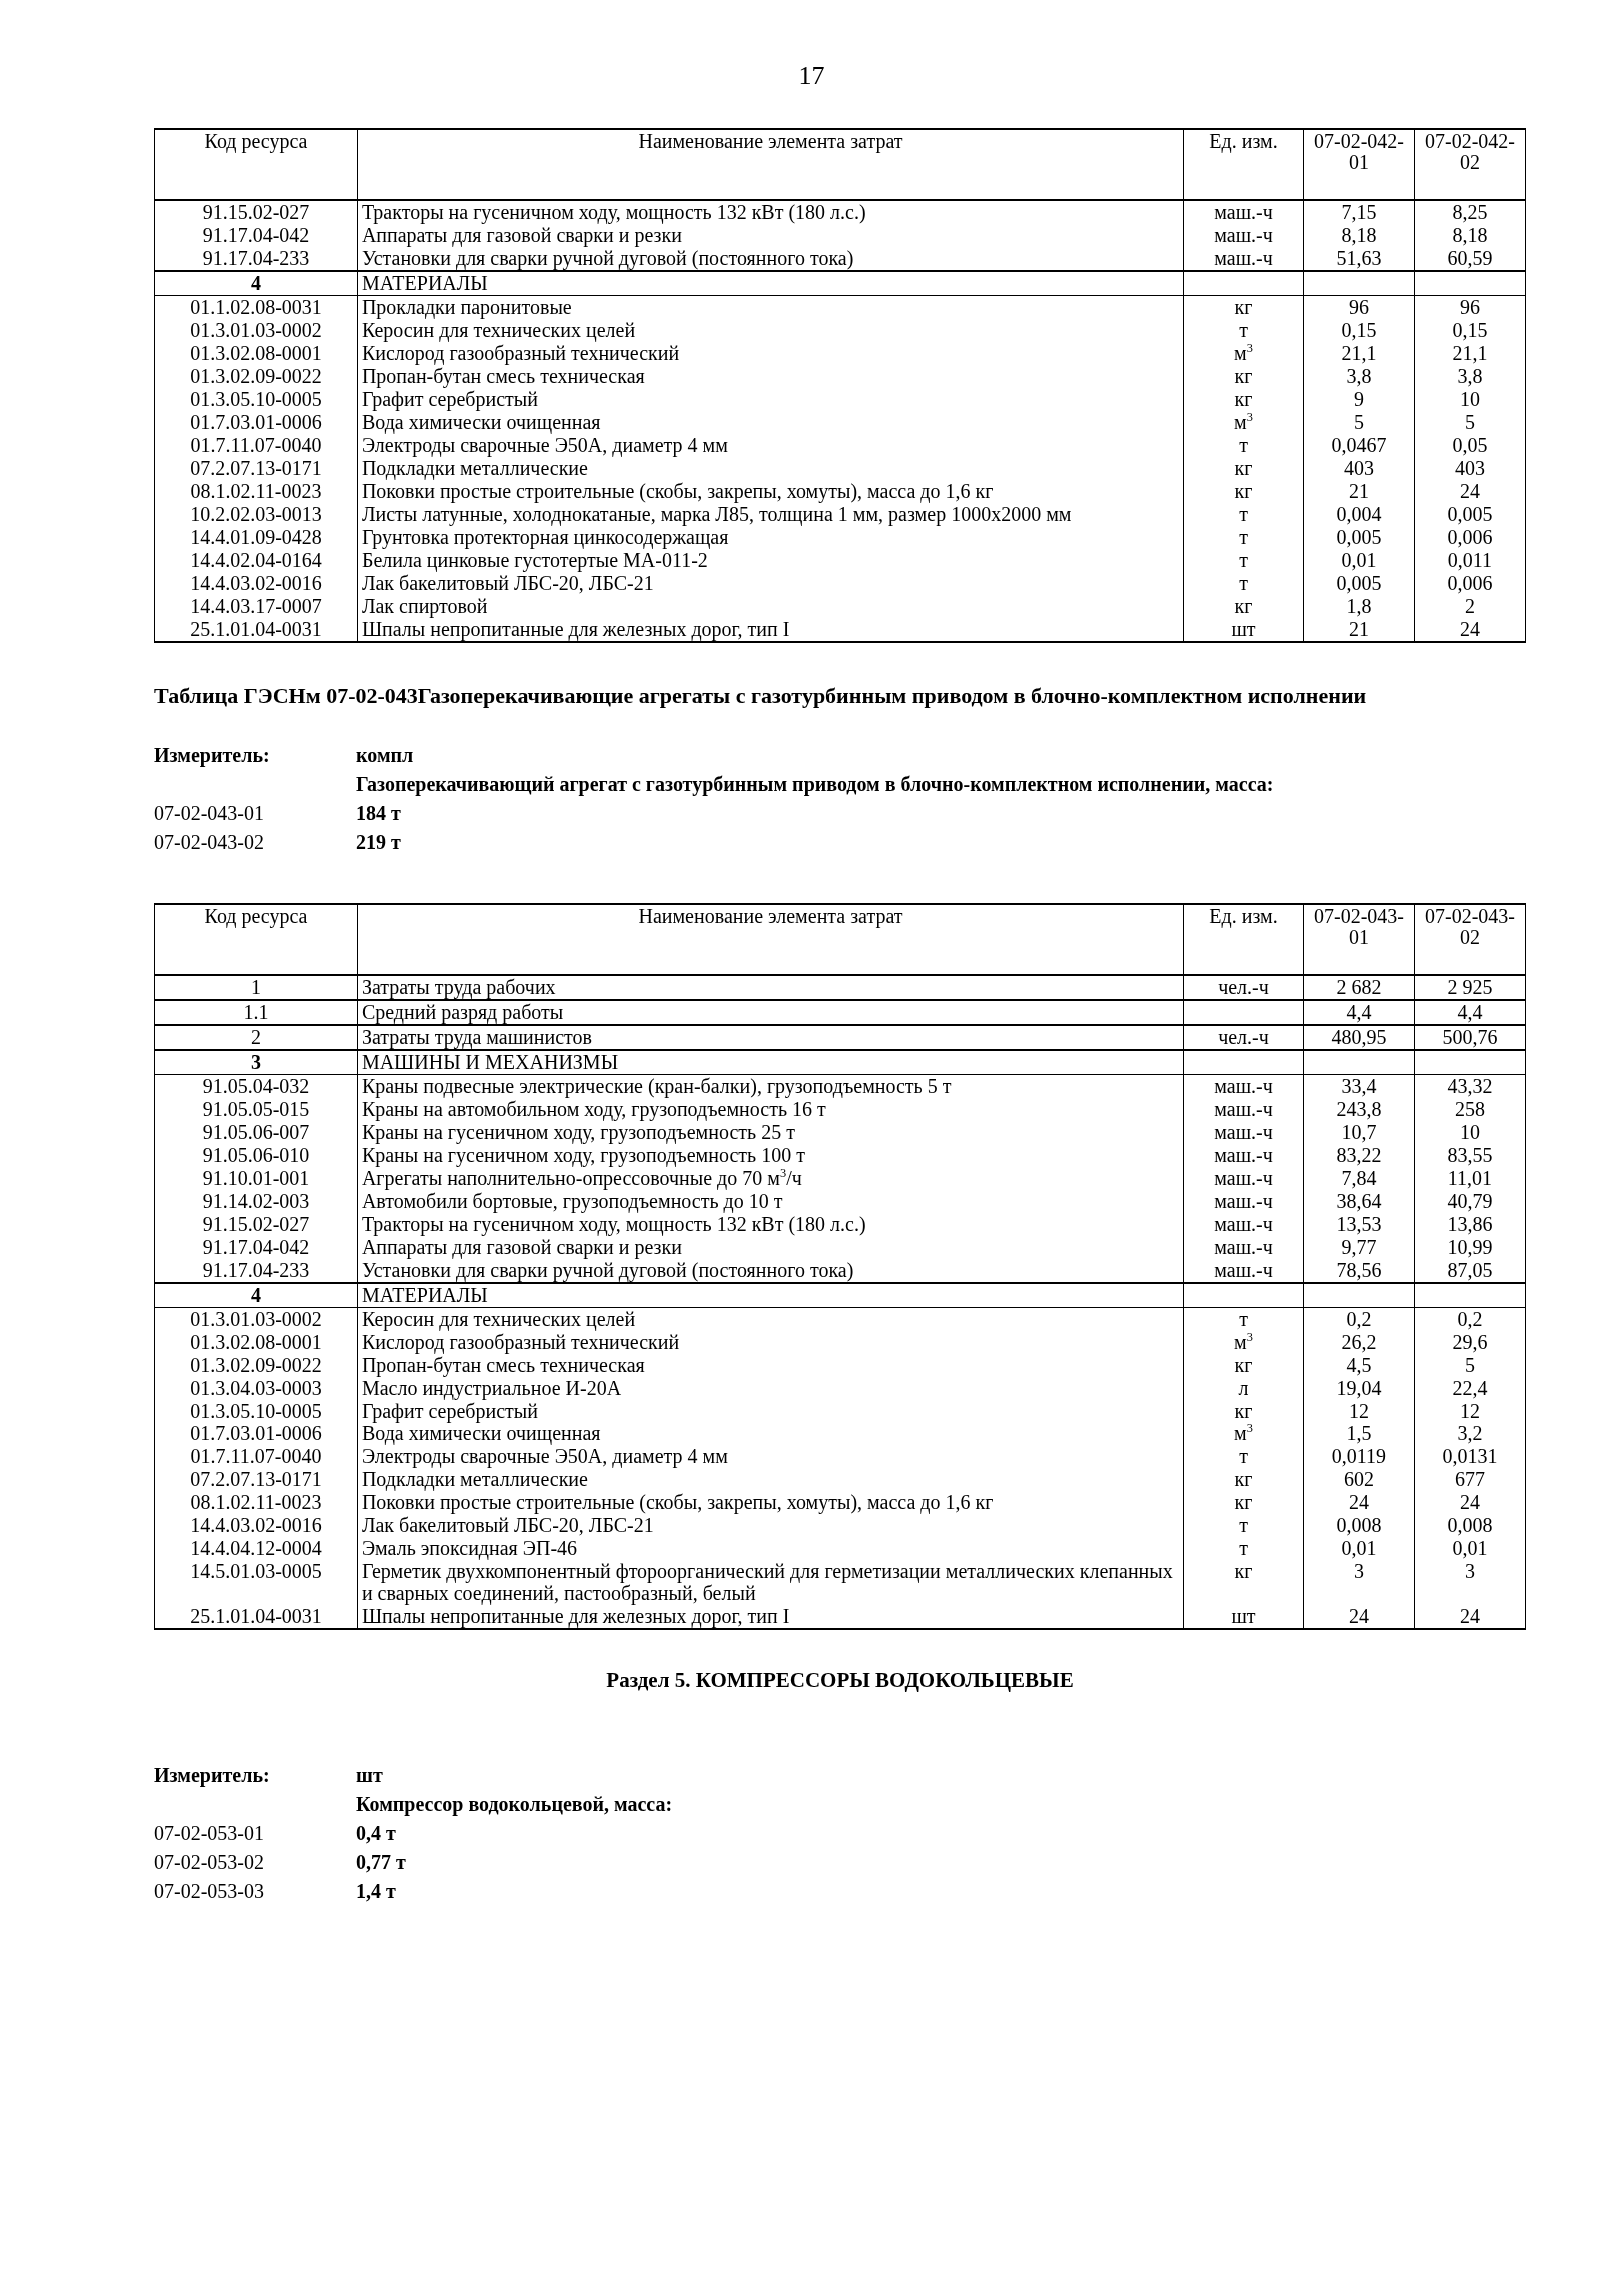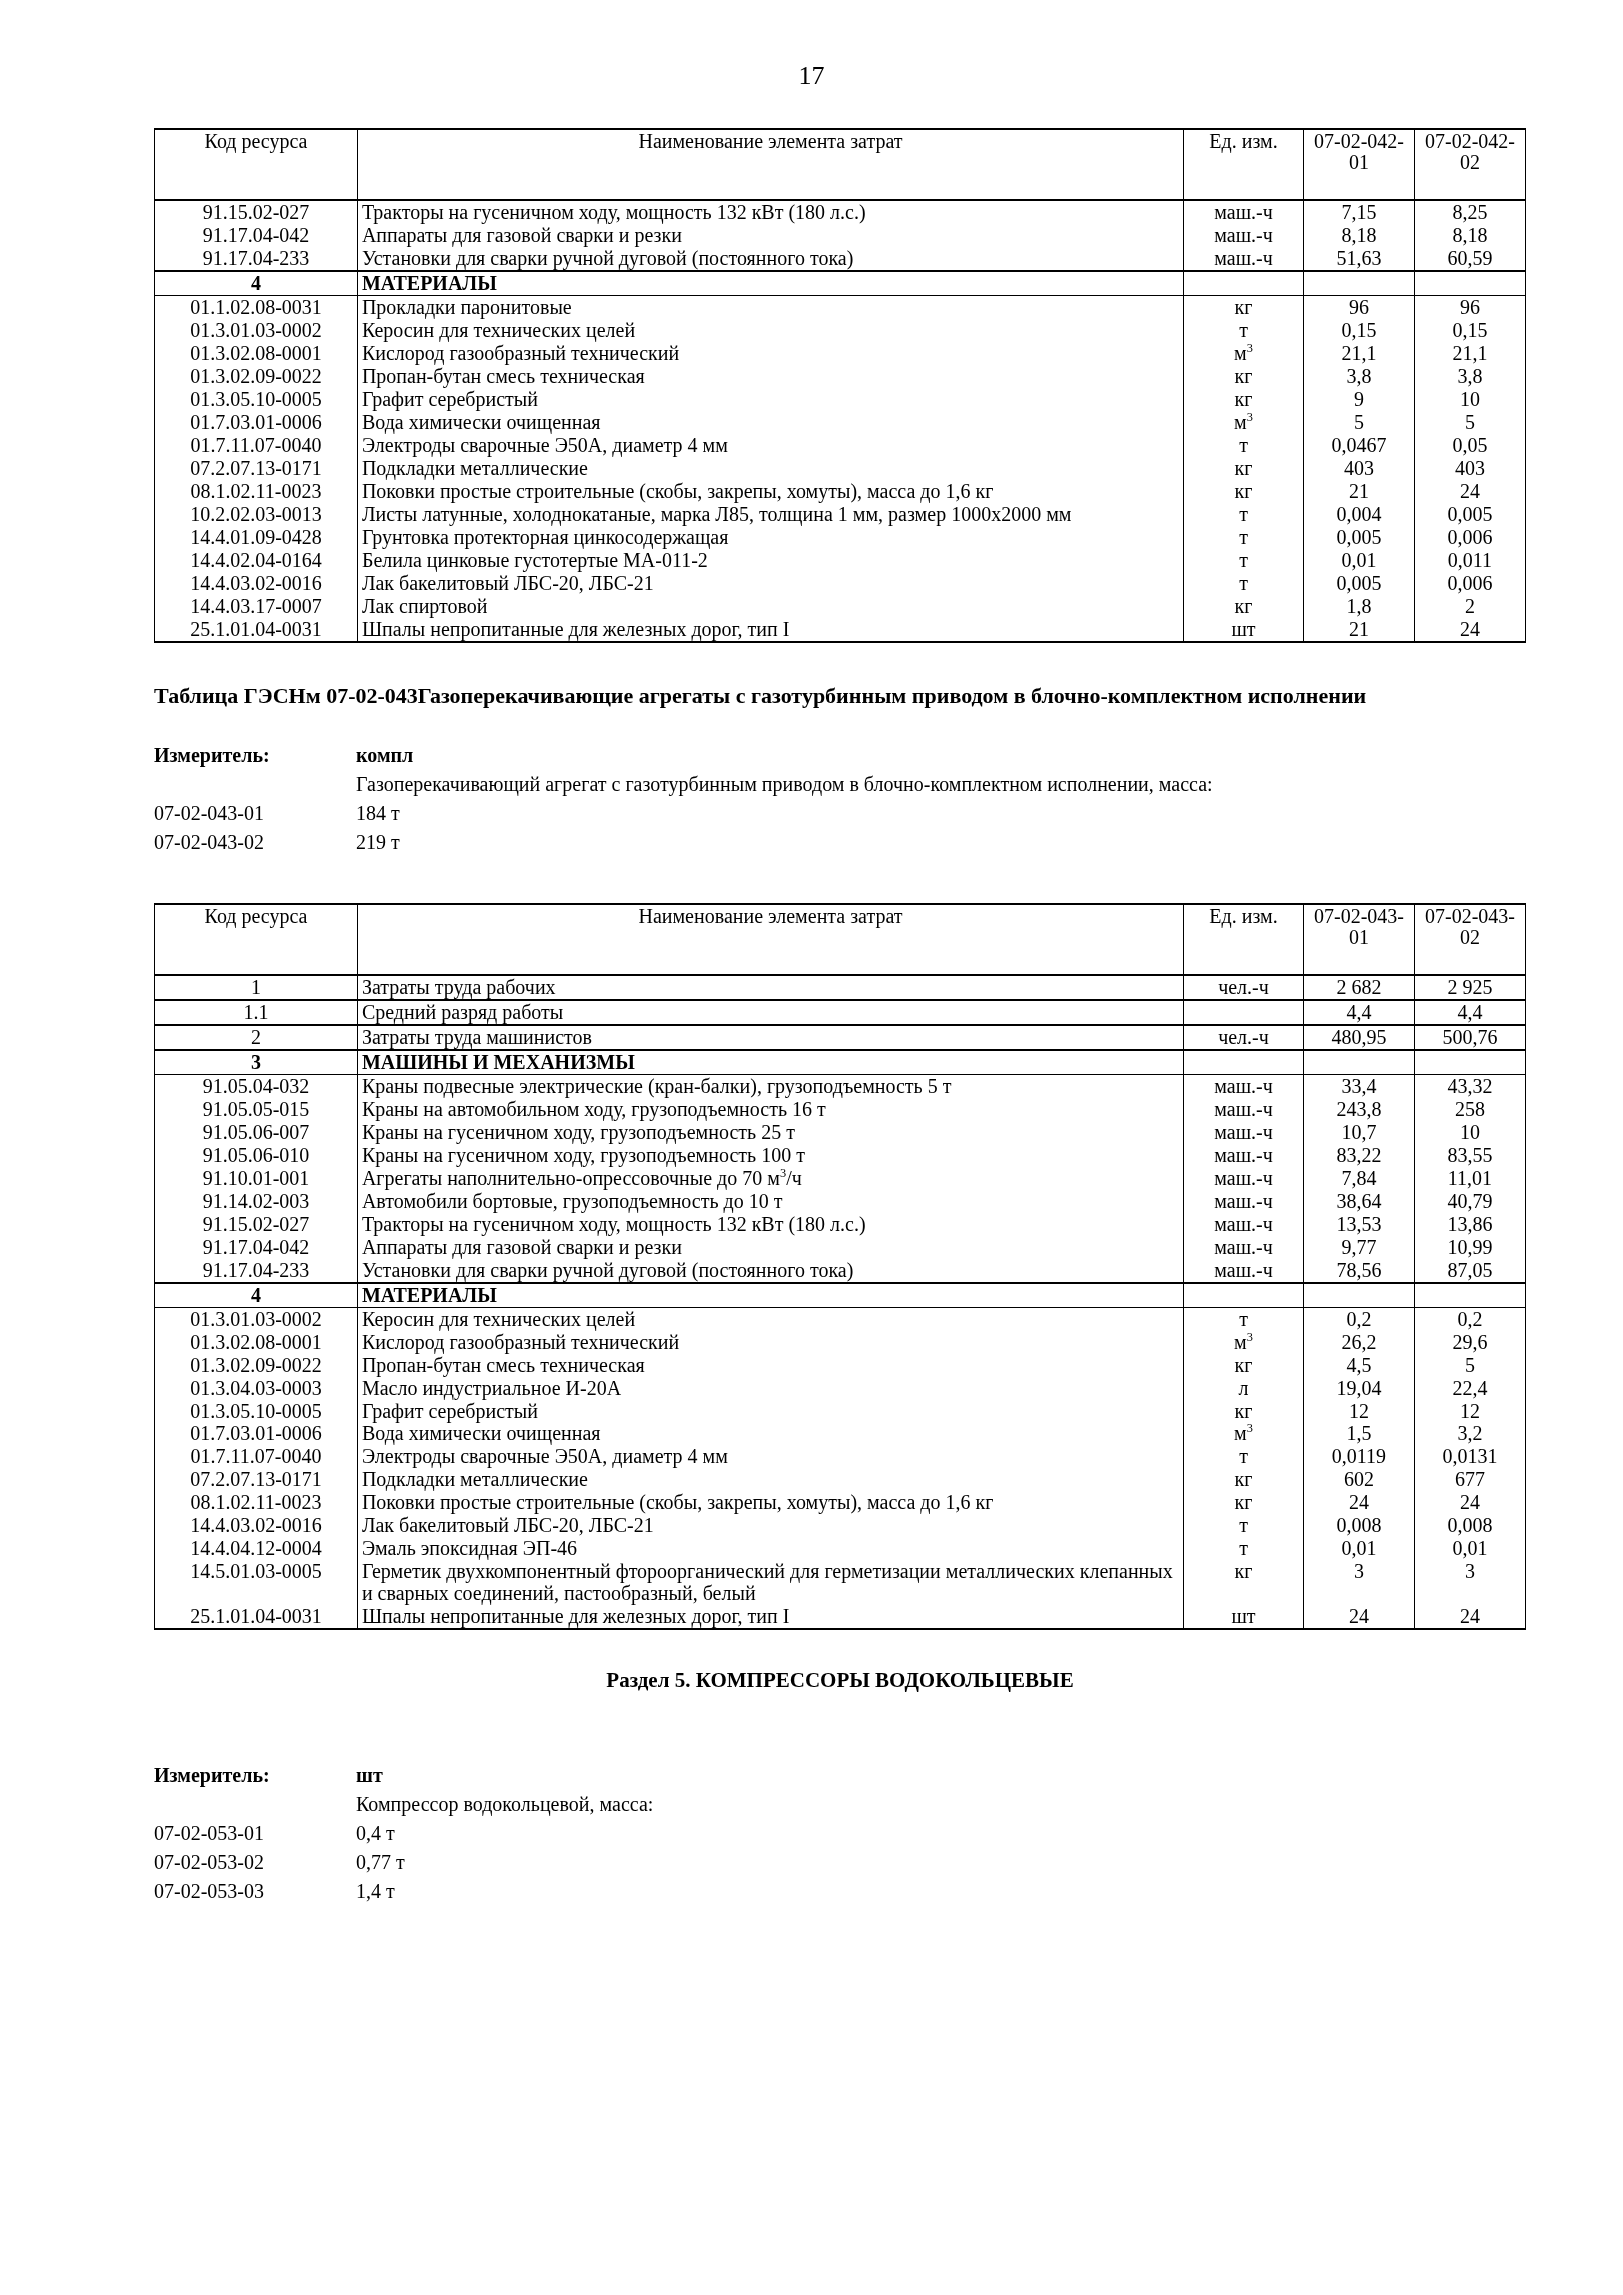--- a/index.html
+++ b/index.html
@@ -72,21 +72,21 @@
     border-top-width: 2.6px !important;
     border-bottom-width: 2.6px !important;
   }
   thead td.h-name { text-align: center; font-family: Liberation Serif, serif; }
 
   td.code  { text-align: center; white-space: nowrap; }
   td.name  { text-align: left; }
   td.unit  { text-align: center; white-space: nowrap; }
   td.val   { text-align: center; white-space: nowrap; }
 
-  tr.grp td { font-weight: bold; }
+  tr.grp td { font-weight: normal; }
   tr.grp td.code { font-weight: bold; }
   tr.nb-top td { border-top: none; }
   tr.nb-bot td { border-bottom: none; }
 
   sup { font-size: 0.62em; vertical-align: super; line-height: 0; }
 
   
   .tbl-title {
     display: flex;
     align-items: flex-start;
@@ -101,21 +101,21 @@
     font-size: 20px;
     line-height: 1.45;
   }
   .meter-row { display: flex; gap: 27px; }
   .meter-row .k {
     flex: 0 0 175px;
     font-weight: bold;
     white-space: nowrap;
   }
   .meter-row .k.plain { font-weight: normal; }
-  .meter-row .v { flex: 1 1 auto; }
+  .meter-row .v { flex: 1 1 auto; font-weight: bold; }
   .meter-row .v.bold { font-weight: bold; }
   .meter-row .code-col { flex: 0 0 175px; white-space: nowrap; }
 
   .razdel {
     text-align: center;
     font-weight: bold;
     font-size: 21px;
     line-height: 1.3;
   }
   .sp-46 { height: 30px; }

